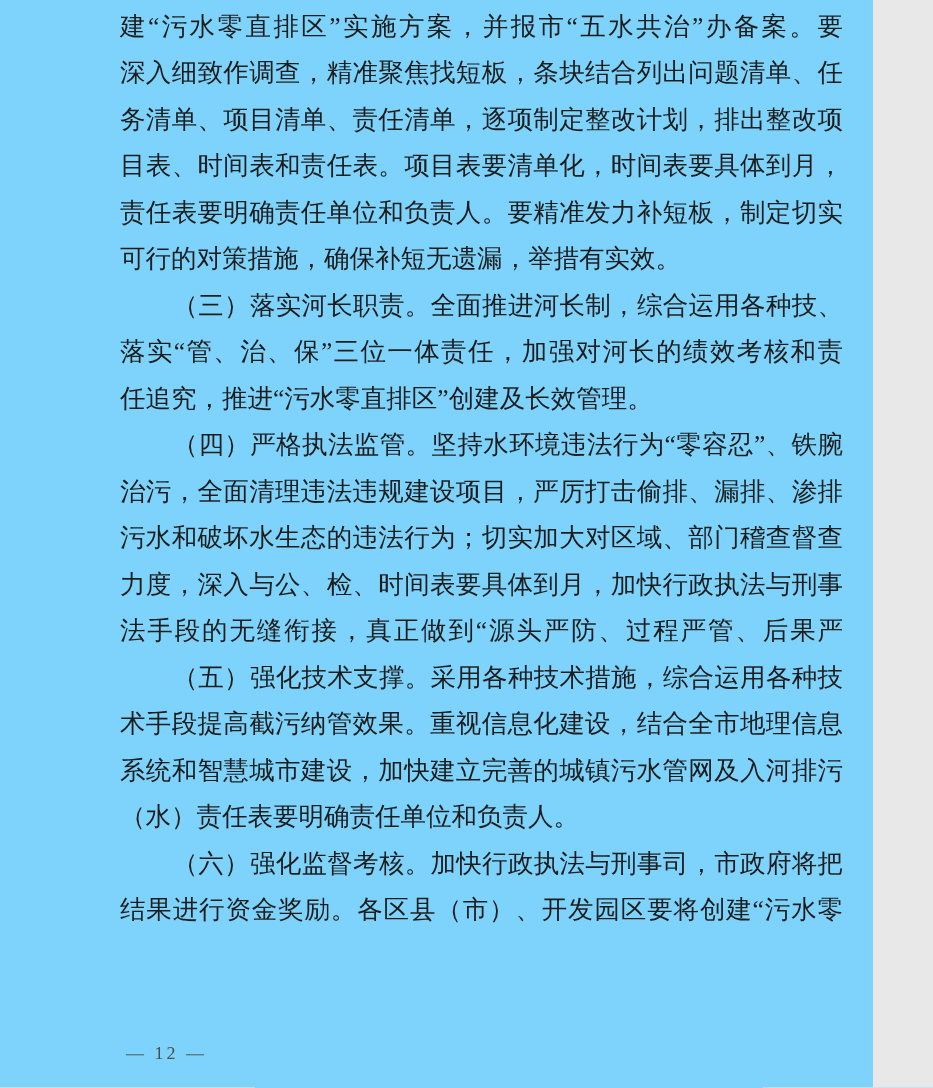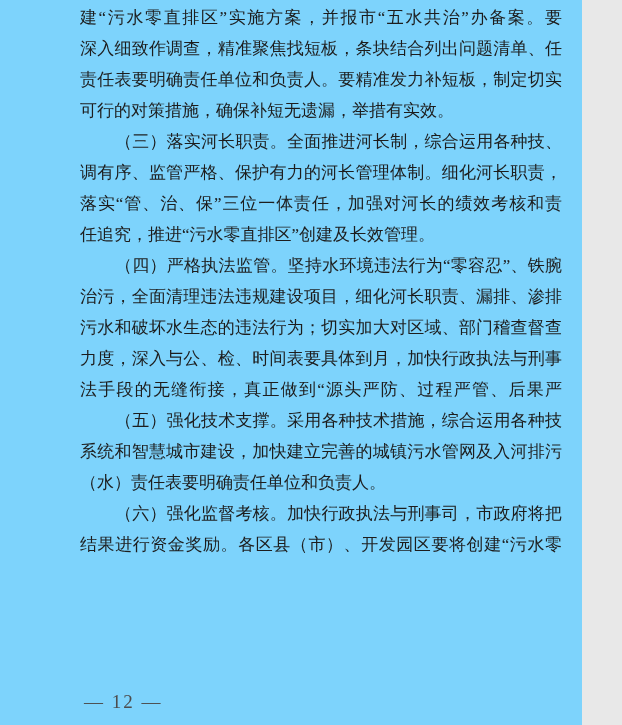--- a/index.html
+++ b/index.html
@@ -44,55 +44,57 @@
   }
   .para.continues .line:last-child {
     text-align-last: justify;
   }
   .page-footer {
     position: absolute;
     left: 84px;
     top: 690px;
     height: 24px;
     line-height: 24px;
-    font-size: 19px;
+    font-size: 12px;
     color: #4d4d4d;
     letter-spacing: 2px;
   }
 </style>
 </head>
 <body>
 
 <div class="page">
   <div class="text-block">
 
     <div class="para">
       <div class="line">建“污水零直排区”实施方案，并报市“五水共治”办备案。要</div>
       <div class="line">深入细致作调查，精准聚焦找短板，条块结合列出问题清单、任</div>
+      <div class="line">务清单、项目清单、责任清单，逐项制定整改计划，排出整改项</div>
+      <div class="line">目表、时间表和责任表。项目表要清单化，时间表要具体到月，</div>
       <div class="line">责任表要明确责任单位和负责人。要精准发力补短板，制定切实</div>
       <div class="line">可行的对策措施，确保补短无遗漏，举措有实效。</div>
     </div>
 
     <div class="para indented">
       <div class="line">（三）落实河长职责。全面推进河长制，综合运用各种技、协</div>
-      <div class="line">调有序、监管严格、保护有力的河长管理体制。细化河长职责，</div>
       <div class="line">落实“管、治、保”三位一体责任，加强对河长的绩效考核和责</div>
       <div class="line">任追究，推进“污水零直排区”创建及长效管理。</div>
     </div>
 
     <div class="para indented">
       <div class="line">（四）严格执法监管。坚持水环境违法行为“零容忍”、铁腕</div>
-      <div class="line">治污，全面清理违法违规建设项目，细化河长职责、漏排、渗排</div>
+      <div class="line">治污，全面清理违法违规建设项目，严厉打击偷排、漏排、渗排</div>
       <div class="line">污水和破坏水生态的违法行为；切实加大对区域、部门稽查督查</div>
       <div class="line">力度，深入与公、检、时间表要具体到月，加快行政执法与刑事司</div>
       <div class="line">法手段的无缝衔接，真正做到“源头严防、过程严管、后果严惩”。</div>
     </div>
 
     <div class="para indented">
       <div class="line">（五）强化技术支撑。采用各种技术措施，综合运用各种技</div>
+      <div class="line">术手段提高截污纳管效果。重视信息化建设，结合全市地理信息</div>
       <div class="line">系统和智慧城市建设，加快建立完善的城镇污水管网及入河排污</div>
       <div class="line">（水）责任表要明确责任单位和负责人。</div>
     </div>
 
     <div class="para indented continues">
       <div class="line">（六）强化监督考核。加快行政执法与刑事司，市政府将把</div>
       <div class="line">结果进行资金奖励。各区县（市）、开发园区要将创建“污水零直</div>
     </div>
 
   </div>

